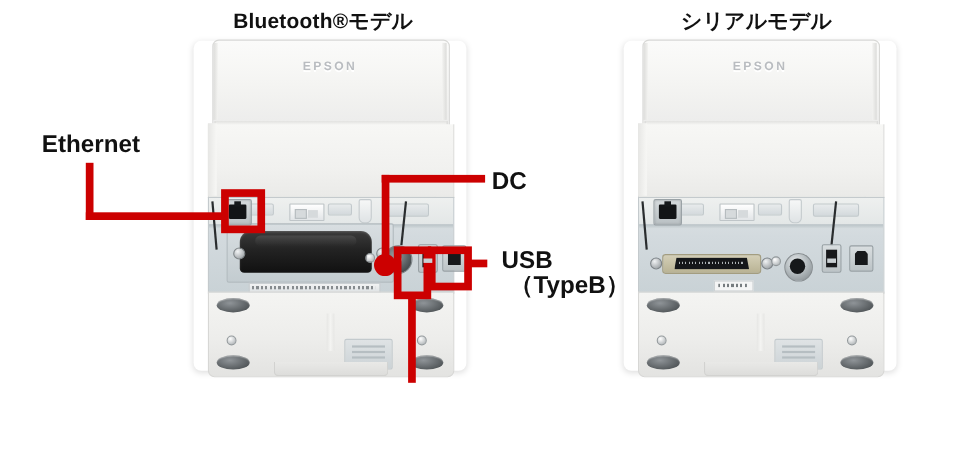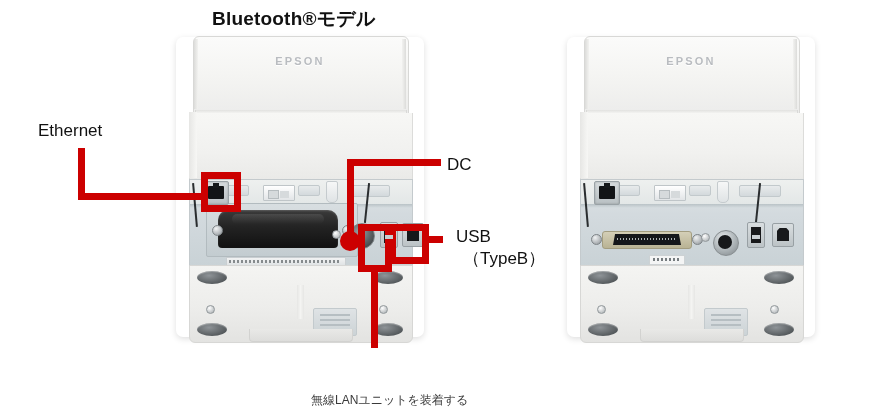--- a/index.html
+++ b/index.html
@@ -302,41 +302,42 @@
     position:absolute;
     background:#cc0000;
   }
   .ann-dot{
     position:absolute;
     width:20px;height:20px;border-radius:50%;
     background:#cc0000;
   }
   .ann-label{
     position:absolute;
-    font-size:17px;
-    font-weight:400;
+    font-size:22px;
+    font-weight:700;
     color:#111111;
     white-space:nowrap;
     line-height:21px;
   }
   .ann-sub{
     position:absolute;
     font-size:12px;
     font-weight:400;
     color:#3a3a3a;
     white-space:nowrap;
     line-height:16px;
   }
 </style>
 </head>
 <body>
 
 <div class="stage">
 
   <div class="title" id="title-left">Bluetooth®モデル</div>
+  <div class="title" id="title-right">シリアルモデル</div>
 
   <div class="printer" id="printer-left">
     <div class="pr-shadow"></div>
 
     <div class="lid"></div>
     <div class="lid-hinge-l"></div>
     <div class="lid-hinge-r"></div>
     <div class="epson-logo">EPSON</div>
     <div class="lid-seam"></div>
 
@@ -439,20 +440,19 @@
   <div class="ann-line" style="left:78px;top:193px;width:128px;height:7px;"></div>
   <div class="ann-box" style="left:201px;top:172px;width:40px;height:40px;"></div>
 
   <div class="ann-label" style="left:447px;top:154px;">DC</div>
   <div class="ann-line" style="left:347px;top:159px;width:94px;height:7px;"></div>
   <div class="ann-line" style="left:347px;top:159px;width:7px;height:82px;"></div>
   <div class="ann-dot" style="left:340px;top:231px;"></div>
 
   <div class="ann-box" style="left:358px;top:224px;width:34px;height:48px;"></div>
   <div class="ann-line" style="left:371px;top:268px;width:7px;height:80px;"></div>
-  <div class="ann-sub" style="left:311px;top:392px;">無線LANユニットを装着する</div>
 
   <div class="ann-box" style="left:389px;top:224px;width:40px;height:40px;"></div>
   <div class="ann-line" style="left:425px;top:236px;width:18px;height:7px;"></div>
   <div class="ann-label" style="left:456px;top:226px;">USB</div>
   <div class="ann-label" style="left:443px;top:248px;margin-left:20px;">（TypeB）</div>
 
 </div>
 
 </body></html>

